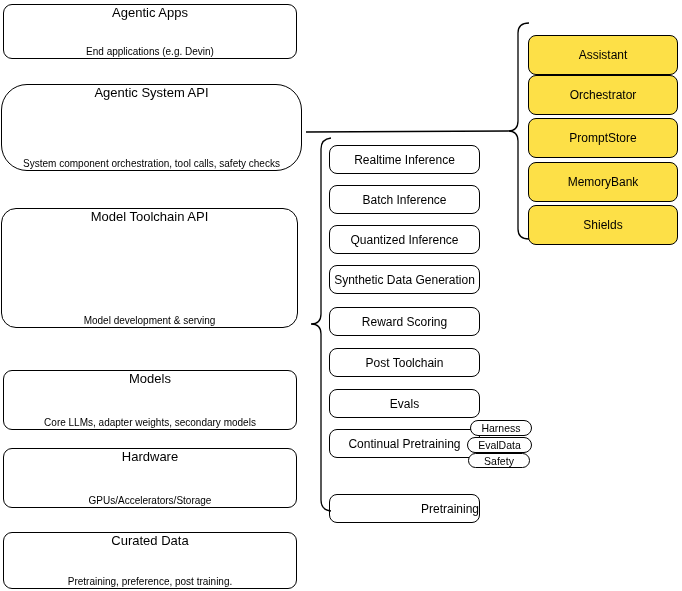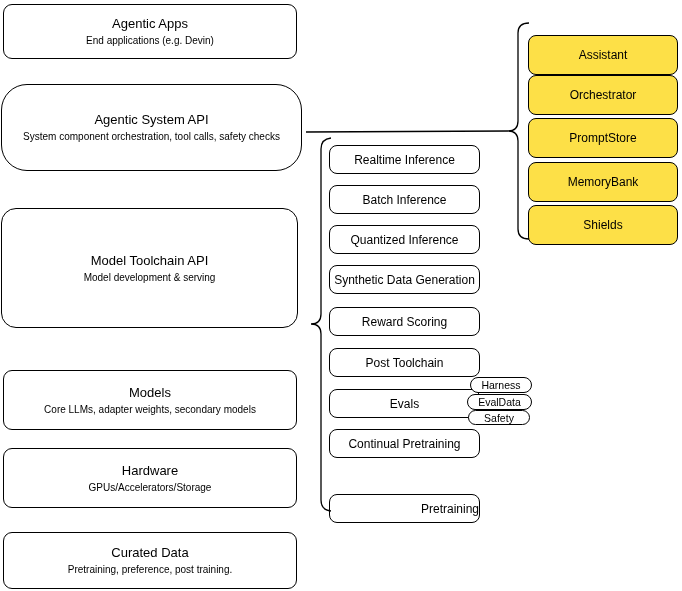--- a/index.html
+++ b/index.html
@@ -3,21 +3,21 @@
 <meta charset="utf-8">
 <style>
   html,body{margin:0;padding:0;background:#ffffff;}
   .canvas{
     position:relative;width:682px;height:591px;background:#ffffff;overflow:hidden;
     font-family:"Liberation Sans",sans-serif;color:#000;
   }
   
   .lbox{
     position:absolute;left:3px;width:294px;background:#fff;border:1.3px solid #000;
-    display:flex;flex-direction:column;align-items:center;justify-content:center;
+    display:flex;flex-direction:column;align-items:center;justify-content:space-between;
     gap:4px;text-align:center;box-sizing:border-box;
   }
   .b0{top:4px;height:55px;border-radius:9px;}
   .b1{left:1px;top:84px;width:301px;height:87px;border-radius:26px;}
   .b2{left:1px;top:208px;width:297px;height:120px;border-radius:15px;}
   .b3{top:370px;height:60px;border-radius:9px;}
   .b4{top:448px;height:60px;border-radius:9px;}
   .b5{top:532px;height:57px;border-radius:9px;}
   .ltitle{font-size:13px;line-height:15px;white-space:nowrap;}
   .lsub{font-size:10px;line-height:12px;white-space:nowrap;}
@@ -35,21 +35,21 @@
     position:absolute;left:528px;width:150px;height:40px;background:#fde047;
     border:1.3px solid #000;border-radius:8px;box-sizing:border-box;
     display:flex;align-items:center;justify-content:center;
     font-size:12px;white-space:nowrap;
   }
   .r0{top:35px;} .r1{top:75px;} .r2{top:118px;} .r3{top:162px;} .r4{top:205px;}
   
   .pill{
     position:absolute;background:#fff;border:1.3px solid #000;border-radius:9px;
     box-sizing:border-box;display:flex;align-items:center;justify-content:center;
-    font-size:10.5px;white-space:nowrap;z-index:3;
+    font-size:10.5px;white-space:nowrap;z-index:3;margin-top:43px;
   }
   .p0{left:470px;top:377px;width:62px;height:16px;}
   .p1{left:467px;top:394px;width:65px;height:16px;}
   .p2{left:468px;top:410px;width:62px;height:15px;}
   .connectors{position:absolute;left:0;top:0;width:682px;height:591px;pointer-events:none;z-index:1;}
 </style>
 </head>
 <body>
 
 <div class="canvas">

